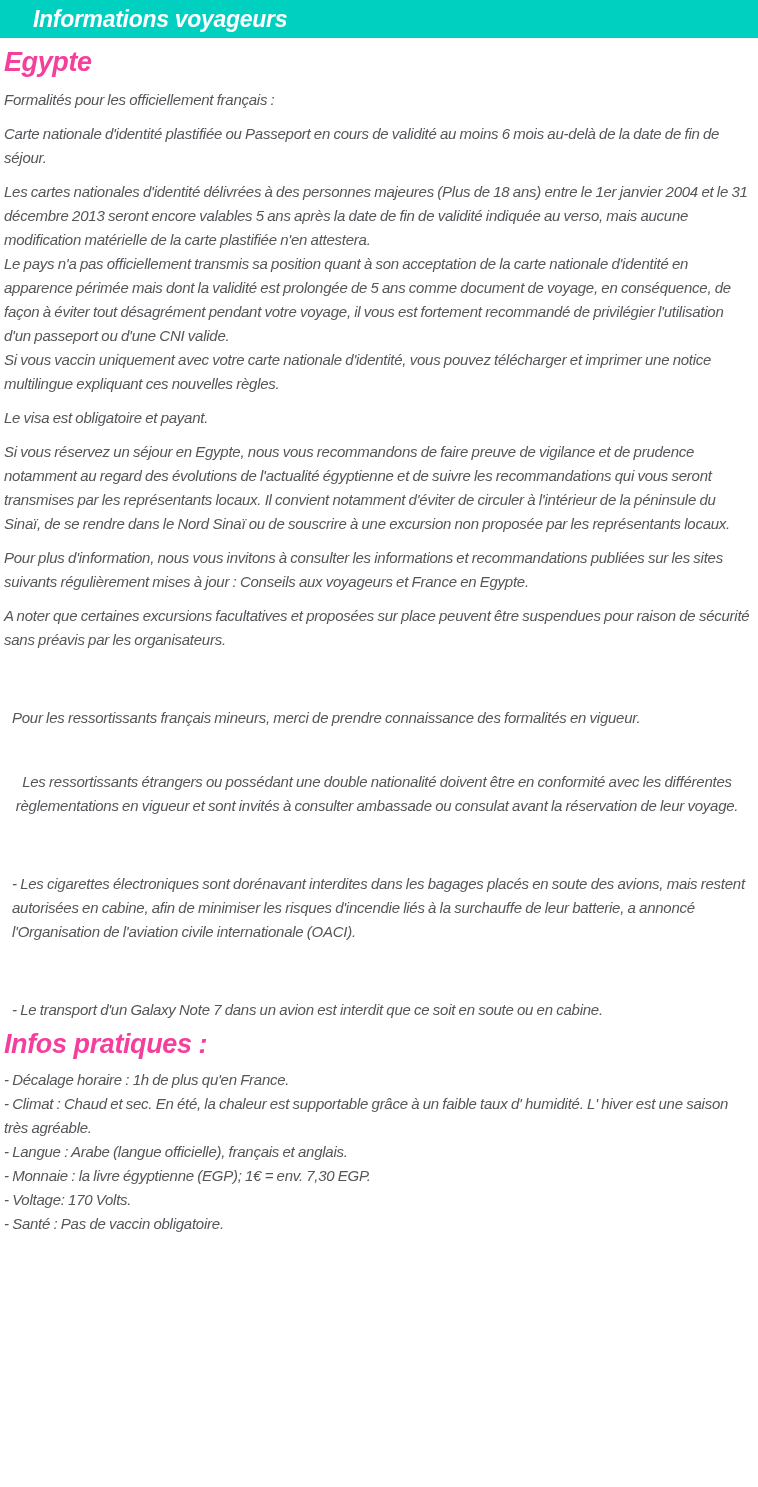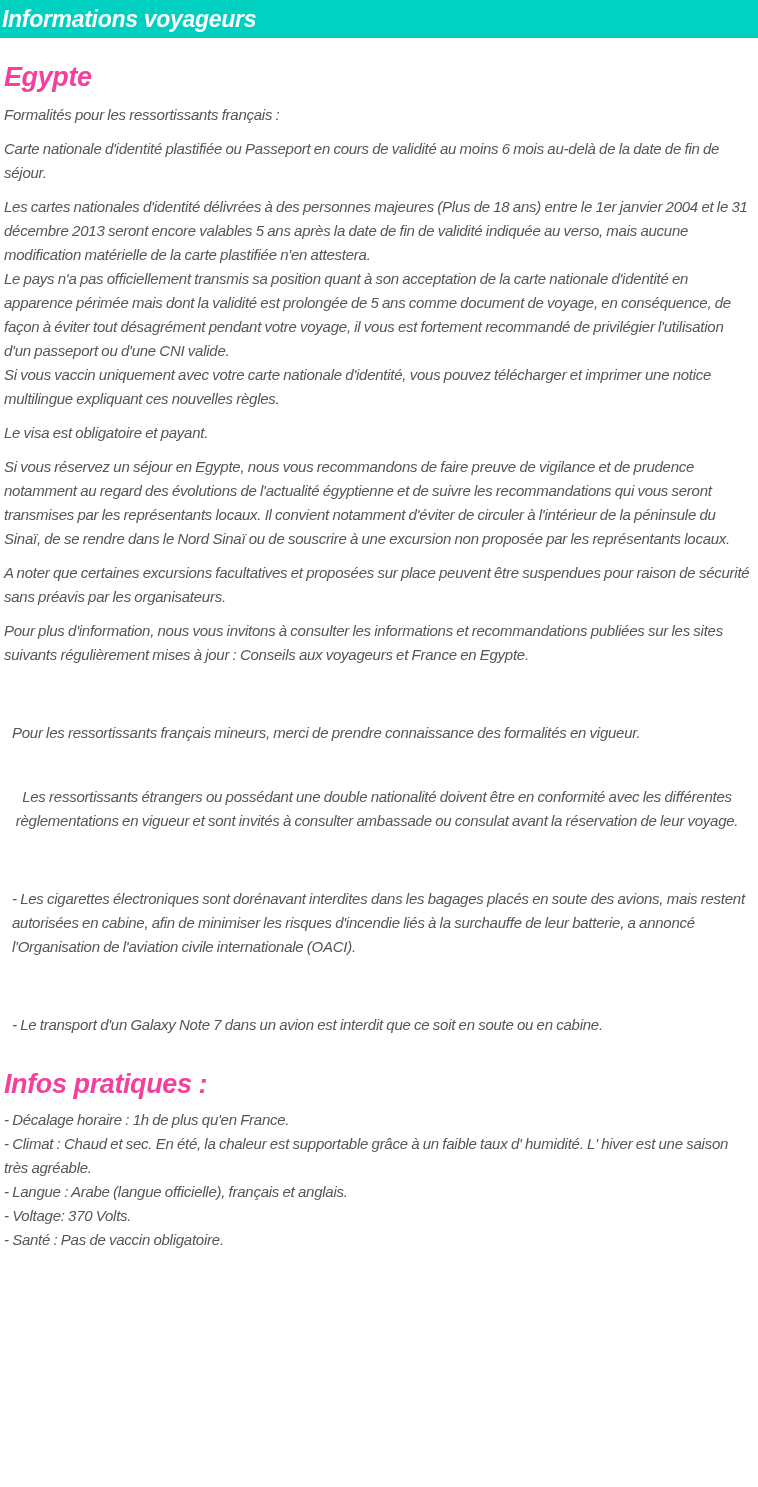--- a/index.html
+++ b/index.html
@@ -11,46 +11,46 @@
     width: 758px;
     font-family: "Liberation Sans", sans-serif;
     font-style: italic;
     color: #55565a;
   }
   .topbar {
     background: #00d0c0;
     height: 38px;
     display: flex;
     align-items: center;
-    padding-left: 2px;
+    padding-left: 33px;
     box-sizing: border-box;
   }
   .topbar h1 {
     margin: 0;
     color: #ffffff;
     font-size: 23px;
     font-weight: 700;
     font-style: italic;
     letter-spacing: -0.3px;
   }
   main {
     padding: 0 8px 14px 4px;
     box-sizing: border-box;
   }
   h2.heading {
     color: #f43f9d;
     font-size: 27px;
     font-weight: 700;
     font-style: italic;
-    margin: 24px 0 11px 0;
+    margin: 9px 0 11px 0;
     letter-spacing: -0.4px;
     line-height: 30px;
   }
   h2.practical {
-    margin: 32px 0 9px 0;
+    margin: 7px 0 9px 0;
   }
   p {
     margin: 0;
     font-size: 15px;
     line-height: 24px;
     letter-spacing: -0.25px;
     word-spacing: -0.5px;
   }
   .mt-sm { margin-top: 10px; }
   .mt-md { margin-top: 40px; text-align: center; }
@@ -59,34 +59,35 @@
 </head>
 <body>
 
 <header class="topbar">
   <h1>Informations voyageurs</h1>
 </header>
 
 <main>
   <h2 class="heading">Egypte</h2>
 
-  <p>Formalités pour les ressortissants français :</p>
+  <p>Formalités pour les officiellement français :</p>
   <p class="mt-sm">Carte nationale d'identité plastifiée ou Passeport en cours de validité au moins 6 mois au-delà de la date de fin de séjour.</p>
   <p class="mt-sm">Les cartes nationales d'identité délivrées à des personnes majeures (Plus de 18 ans) entre le 1er janvier 2004 et le 31 décembre 2013 seront encore valables 5 ans après la date de fin de validité indiquée au verso, mais aucune modification matérielle de la carte plastifiée n'en attestera.</p>
   <p>Le pays n'a pas officiellement transmis sa position quant à son acceptation de la carte nationale d'identité en apparence périmée mais dont la validité est prolongée de 5 ans comme document de voyage, en conséquence, de façon à éviter tout désagrément pendant votre voyage, il vous est fortement recommandé de privilégier l'utilisation d'un passeport ou d'une CNI valide.</p>
   <p>Si vous vaccin uniquement avec votre carte nationale d'identité, vous pouvez télécharger et imprimer une notice multilingue expliquant ces nouvelles règles.</p>
   <p class="mt-sm">Le visa est obligatoire et payant.</p>
   <p class="mt-sm">Si vous réservez un séjour en Egypte, nous vous recommandons de faire preuve de vigilance et de prudence notamment au regard des évolutions de l'actualité égyptienne et de suivre les recommandations qui vous seront transmises par les représentants locaux. Il convient notamment d'éviter de circuler à l'intérieur de la péninsule du Sinaï, de se rendre dans le Nord Sinaï ou de souscrire à une excursion non proposée par les représentants locaux.</p>
+  <p class="mt-sm">Pour plus d'information, nous vous invitons à consulter les informations et recommandations publiées sur les sites suivants  régulièrement mises à jour : Conseils aux voyageurs  et France en Egypte.</p>
   <p class="mt-sm">A noter que certaines excursions facultatives et proposées sur place peuvent être suspendues pour raison de sécurité sans préavis par les organisateurs.</p>
-  <p class="mt-sm">Pour plus d'information, nous vous invitons à consulter les informations et recommandations publiées sur les sites suivants  régulièrement mises à jour : Conseils aux voyageurs  et France en Egypte.</p>
   <p class="mt-lg">Pour les ressortissants français mineurs, merci de prendre connaissance des formalités en vigueur.</p>
   <p class="mt-md">Les ressortissants étrangers ou possédant une double nationalité doivent être en conformité avec les différentes règlementations en vigueur et sont invités à consulter ambassade ou consulat avant la réservation de leur voyage.</p>
   <p class="mt-lg">- Les cigarettes électroniques sont dorénavant interdites dans les bagages placés en soute des avions, mais restent autorisées en cabine, afin de minimiser les risques d'incendie liés à la surchauffe de leur batterie, a annoncé l'Organisation de l'aviation civile internationale (OACI).</p>
   <p class="mt-lg">- Le transport d'un Galaxy Note 7 dans un avion est interdit que ce soit en soute ou en cabine.</p>
 
   <h2 class="heading practical">Infos pratiques :</h2>
 
   <p>- Décalage horaire : 1h de plus qu'en France.</p>
   <p>- Climat : Chaud et sec. En été, la chaleur est supportable grâce à un faible taux d' humidité. L' hiver est une saison très agréable.</p>
   <p>- Langue : Arabe (langue officielle), français et anglais.</p>
-  <p>- Voltage: 370 Volts.</p>
+  <p>- Monnaie : la livre égyptienne (EGP); 1€ = env. 7,30 EGP.</p>
+  <p>- Voltage: 170 Volts.</p>
   <p>- Santé : Pas de vaccin obligatoire.</p>
 </main>
 
 </body></html>

